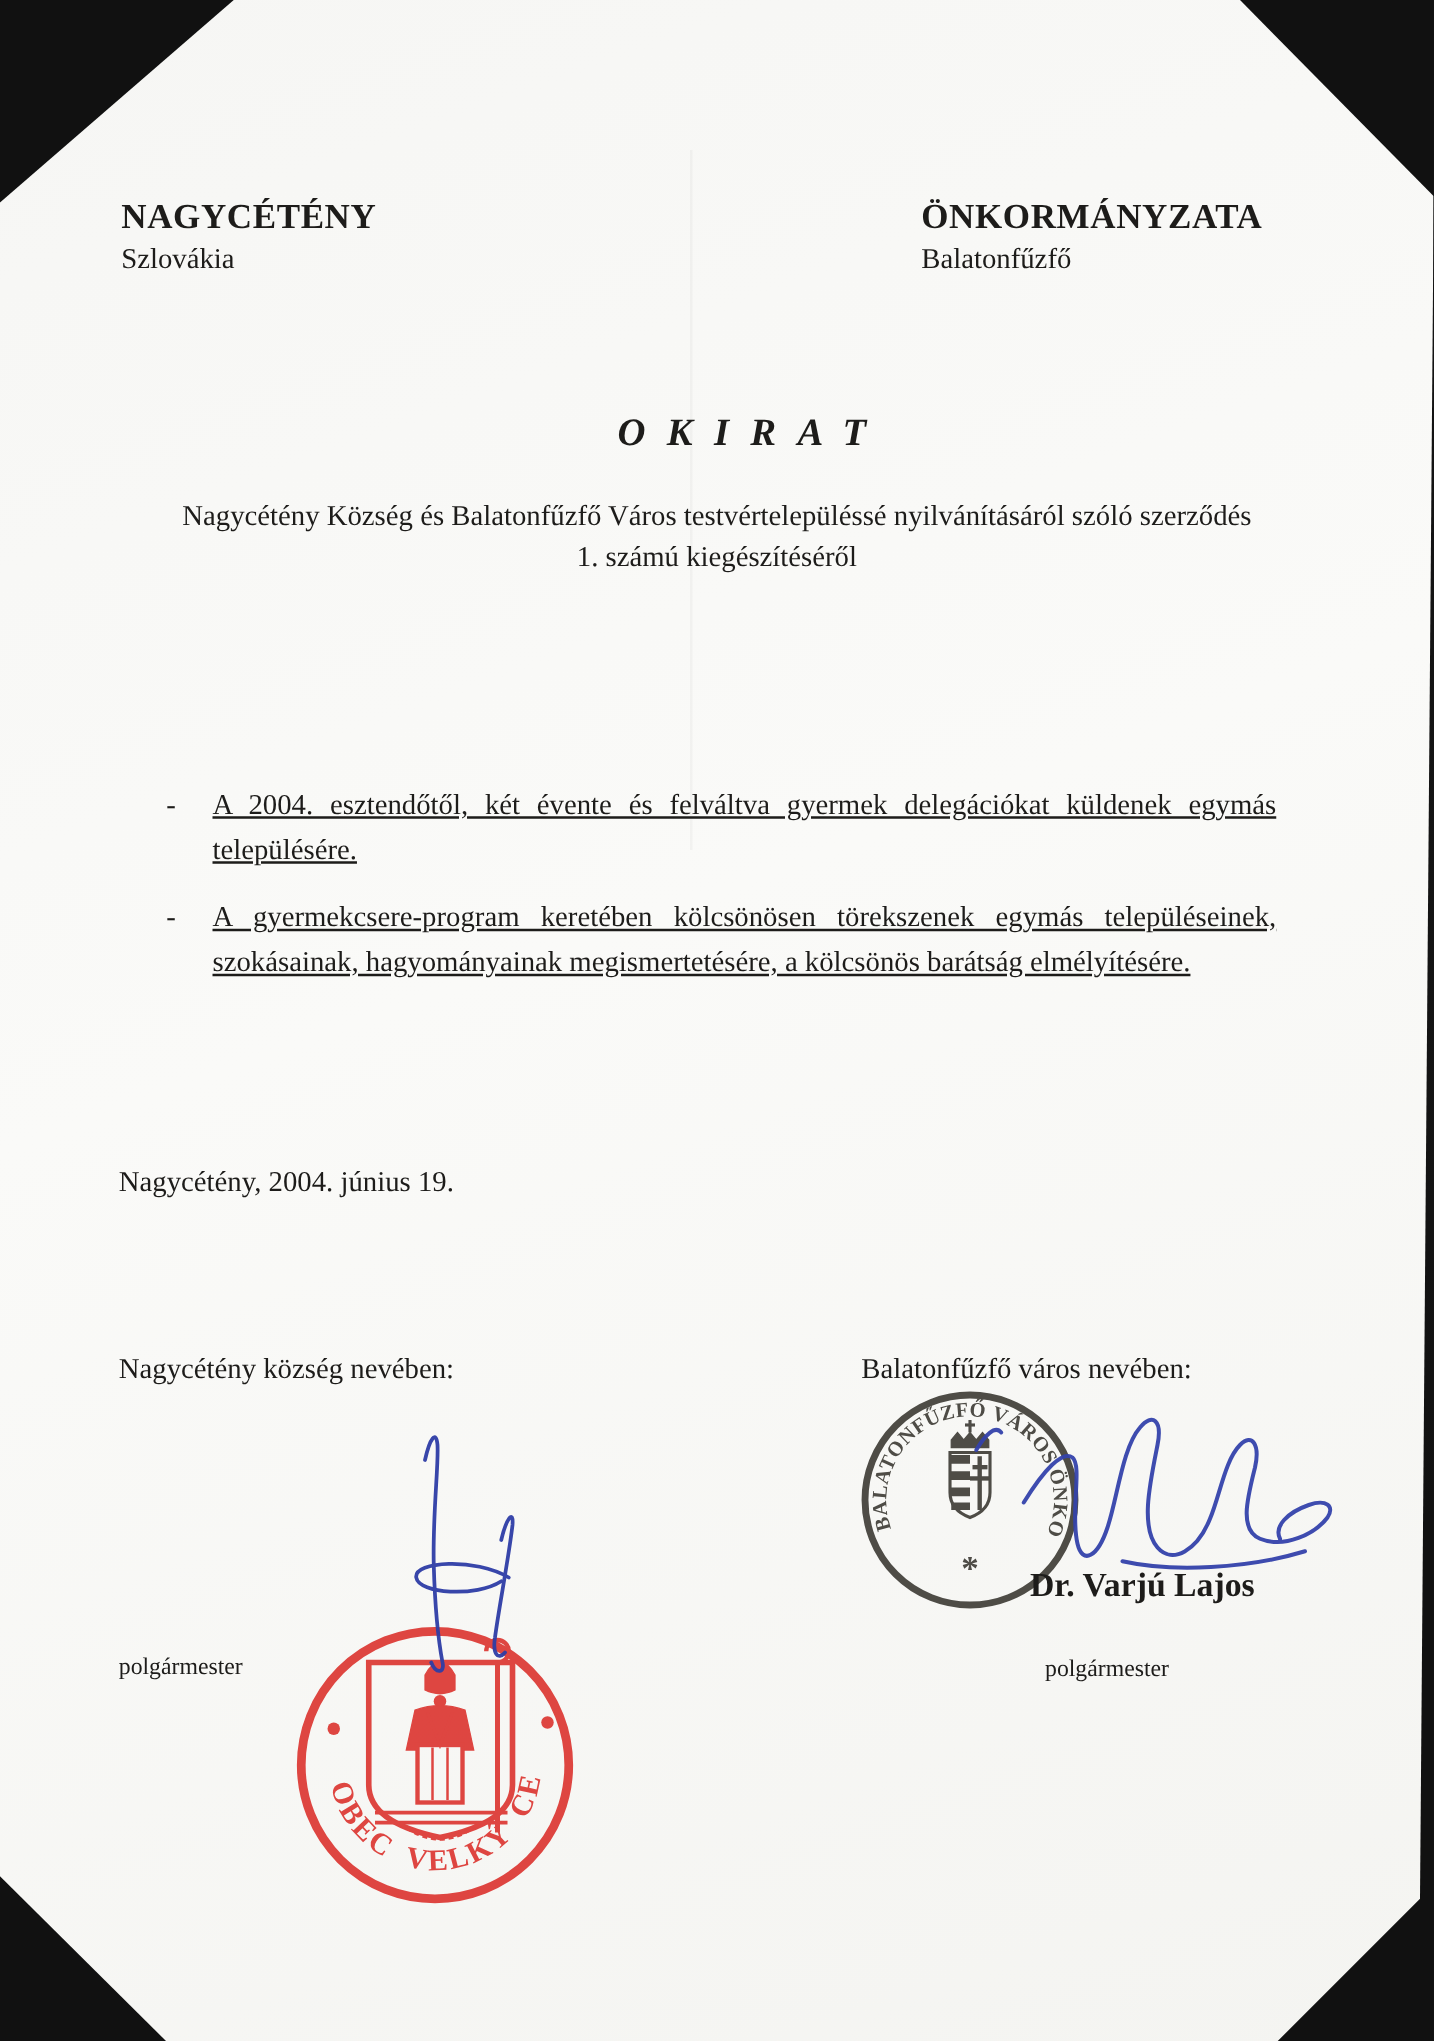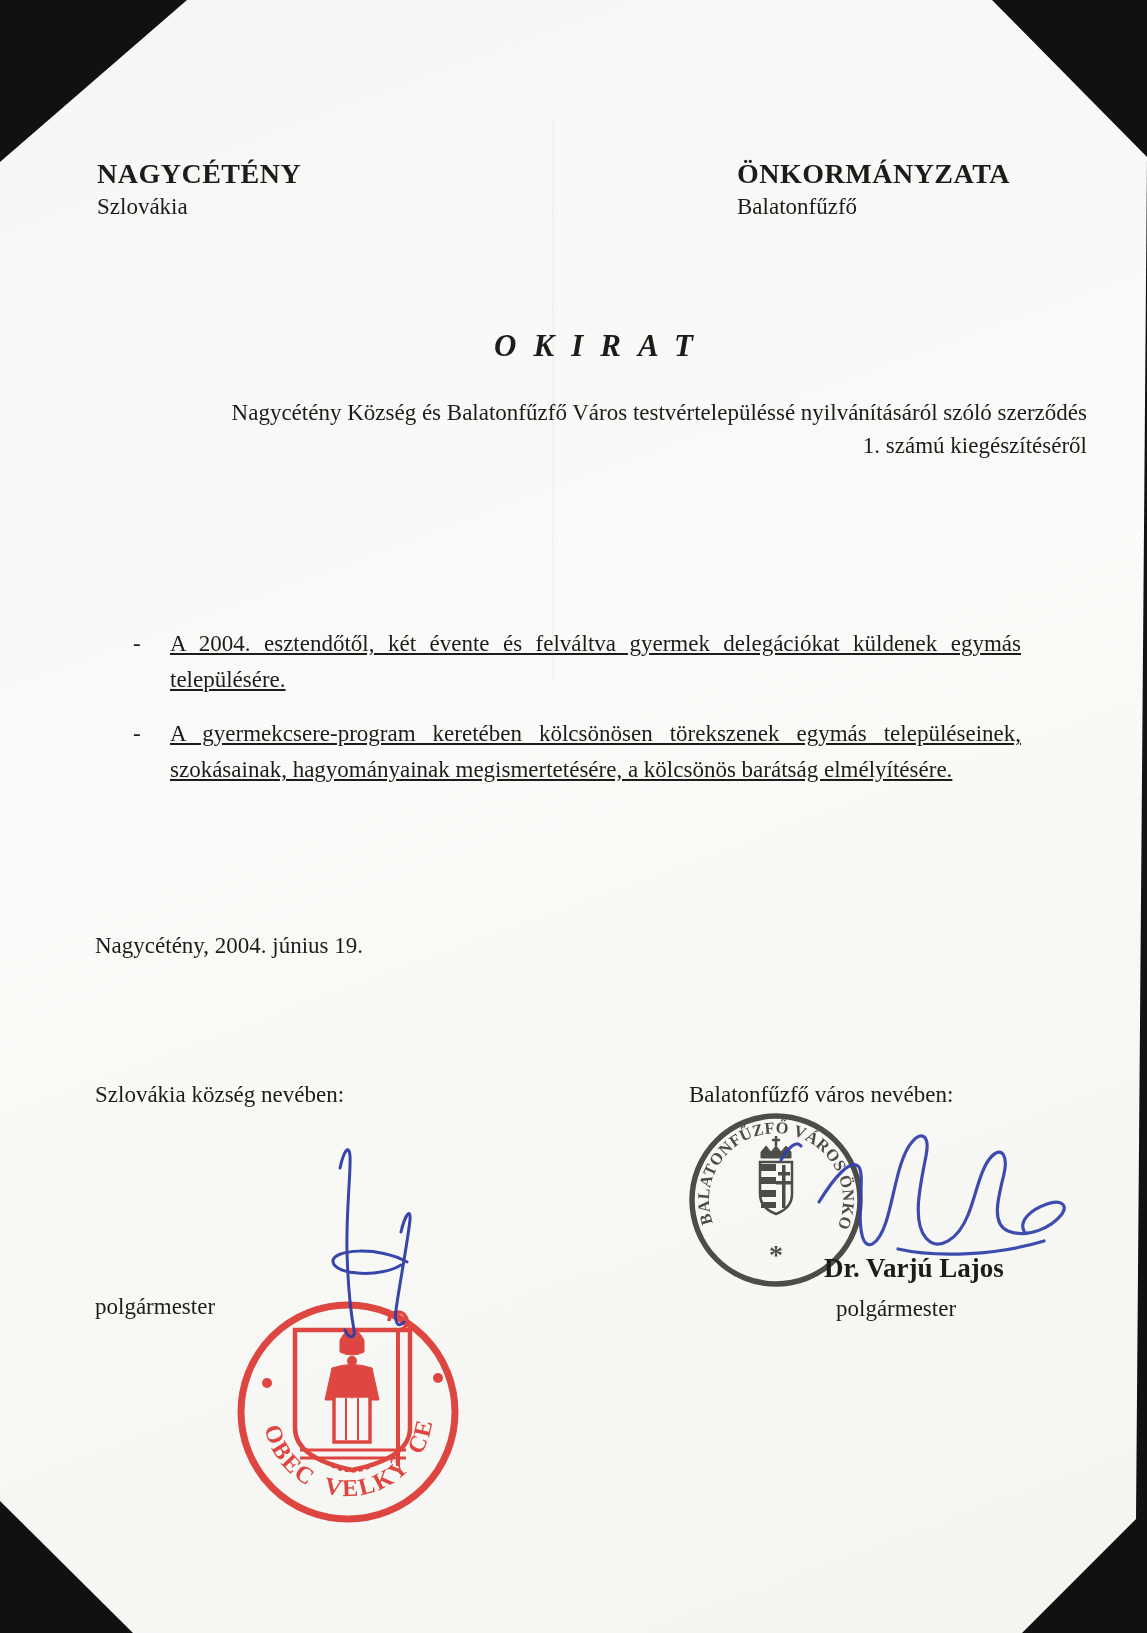--- a/index.html
+++ b/index.html
@@ -19,31 +19,31 @@
   }
   .fold{position:absolute;left:552px;top:120px;width:2px;height:560px;background:rgba(60,60,60,.045);}
   .abs{position:absolute;}
   .city{font-size:28px;font-weight:bold;letter-spacing:.5px;}
   .country{font-size:23px;margin-top:4px;}
   .title{
     left:0;top:328px;width:100%;text-align:center;
     font-size:31px;font-style:italic;font-weight:bold;
     letter-spacing:.55em;text-indent:.55em;padding-left:20px;
   }
-  .subtitle{left:60px;top:396px;width:1027px;text-align:right;font-size:23px;line-height:33px;}
+  .subtitle{left:60px;top:396px;width:1027px;text-align:center;font-size:23px;line-height:33px;}
   .intro{left:95px;top:536px;width:921px;font-size:23px;line-height:35px;text-align:justify;}
   .bullets{left:133px;top:626px;width:888px;}
   .bullet{display:flex;font-size:23px;line-height:36px;}
   .bullet + .bullet{margin-top:18px;}
   .bullet .dash{width:37px;flex:0 0 37px;}
   .bullet .btxt{flex:1;text-align:justify;text-decoration:underline;}
   .dateline{left:95px;top:933px;font-size:23px;}
   .siglabel{font-size:23px;}
   .signame{font-size:27px;font-weight:bold;}
-  .sigrole{font-size:23px;}
+  .sigrole{font-size:19px;margin-top:29px;}
   .stamp-svg,.ink-svg{position:absolute;pointer-events:none;}
   .ring-text{font-family:"Liberation Serif","DejaVu Serif",serif;font-weight:bold;}
 </style>
 </head>
 <body>
 
 <div class="canvas">
   <div class="paper">
 
     <div class="fold"></div>
@@ -70,21 +70,21 @@
         <span class="btxt">A 2004. esztendőtől, két évente és felváltva gyermek delegációkat küldenek egymás településére.</span>
       </div>
       <div class="bullet">
         <span class="dash">-</span>
         <span class="btxt">A gyermekcsere-program keretében kölcsönösen törekszenek egymás településeinek, szokásainak, hagyományainak megismertetésére, a kölcsönös barátság elmélyítésére.</span>
       </div>
     </div>
 
     <div class="abs dateline">Nagycétény, 2004. június 19.</div>
 
-    <div class="abs siglabel" style="left:95px;top:1082px;">Szlovákia község nevében:</div>
+    <div class="abs siglabel" style="left:95px;top:1082px;">Nagycétény község nevében:</div>
     <div class="abs siglabel" style="left:689px;top:1082px;">Balatonfűzfő város nevében:</div>
 
     <svg class="stamp-svg" style="left:688px;top:1112px;opacity:.88;" width="176" height="176" viewBox="0 0 176 176">
       <circle cx="88" cy="88" r="84" fill="none" stroke="#37352f" stroke-width="5.5"></circle>
       <defs>
         <path id="blackRing" d="M 25 111 A 67 67 0 1 1 151 111"></path>
       </defs>
       <text class="ring-text" font-size="16.5" letter-spacing="0.4" fill="#37352f">
         <textPath href="#blackRing" startOffset="0">BALATONFŰZFŐ VÁROS ÖNKORMÁNYZATA</textPath>
       </text>

